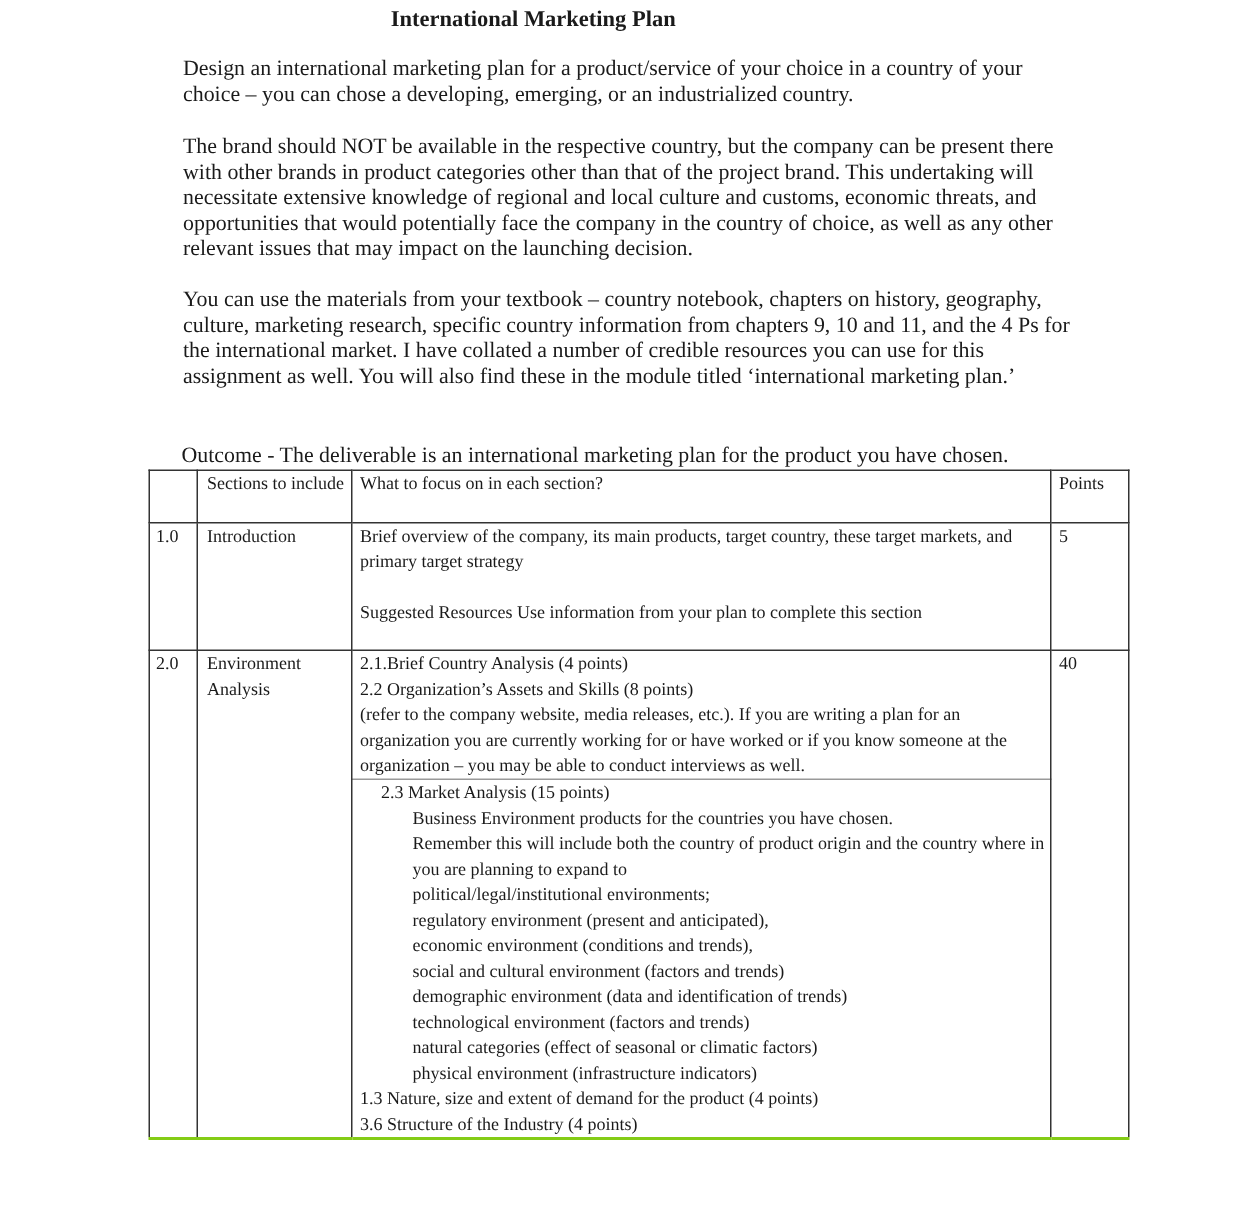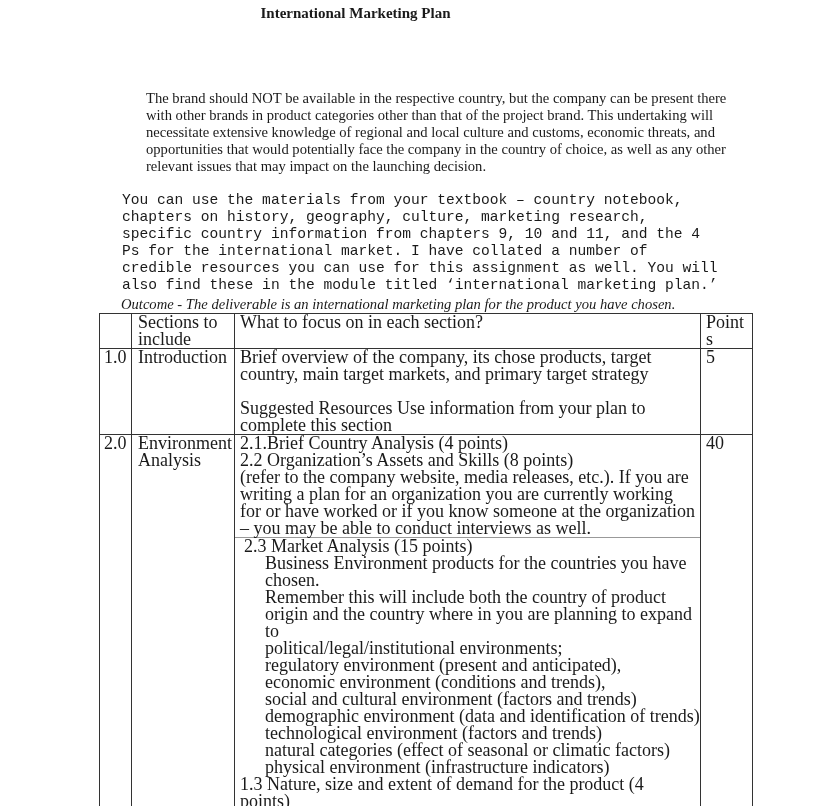--- a/index.html
+++ b/index.html
@@ -34,43 +34,42 @@
       font-size: 15px;
       line-height: 18px;
     }
     .para {
       position: absolute;
       left: 122px;
       width: 600px;
       margin: 0;
     }
     .p1 { top: 38px; }
-    .p2 { top: 90px; margin-left: 24px; }
-    .p3 { top: 192px; font-family: Liberation Mono, monospace; }
+    .p2 { top: 90px; }
+    .p3 { top: 192px; }
     .outcome {
       position: absolute;
       left: 121px;
       top: 296px;
       width: 640px;
       white-space: nowrap;
-      font-style: italic;
     }
     table.plan {
       position: absolute;
       left: 99px;
       top: 313px;
       width: 653px;
       border-collapse: collapse;
       table-layout: fixed;
     }
     table.plan td {
       border: 1.3px solid #333;
       vertical-align: top;
       padding: 0 4px 0 6px;
-      font-size: 18px;
+      font-size: 12px;
       line-height: 17px;
     }
     table.plan tr.last td {
       border-bottom: 2px solid #84cc16;
     }
     col.c-num { width: 32px; }
     col.c-sec { width: 103px; }
     col.c-focus { width: 466px; }
     col.c-pts { width: 52px; }
     td.num { padding-left: 4px !important; padding-right: 2px !important; }
@@ -78,31 +77,32 @@
     .row-hdr td { height: 34px; }
     .row-intro td { height: 84px; }
     .line { display: block; }
     .indent { display: block; padding-left: 21px; }
     .gap { display: block; height: 17px; }
     .focus-cell { padding-left: 5px !important; }
     .market-block {
       display: block;
       margin-left: -6px;
       margin-right: -5px;
-      padding-left: 10px;
+      padding-left: 20px;
       border-top: 1px solid #999;
     }
   </style>
 </head>
 <body>
 
 <div class="page">
 
   <div class="title">International Marketing Plan</div>
 
+  <p class="para p1">Design an international marketing plan for a product/service of your choice in a country of your choice – you can chose a developing, emerging, or an industrialized country.</p>
   <p class="para p2">The brand should NOT be available in the respective country, but the company can be present there with other brands in product categories other than that of the project brand.  This undertaking will necessitate extensive knowledge of regional and local culture and customs, economic threats, and opportunities that would potentially face the company in the country of choice, as well as any other relevant issues that may impact on the launching decision.</p>
   <p class="para p3">You can use the materials from your textbook – country notebook, chapters on history, geography, culture, marketing research, specific country information from chapters 9, 10 and 11, and the 4 Ps for the international market.  I have collated a number of credible resources you can use for this assignment as well.  You will also find these in the module titled ‘international marketing plan.’</p>
 
   <div class="outcome">Outcome - The deliverable is an international marketing plan for the product you have chosen.</div>
 
   <table class="plan">
     <colgroup>
       <col class="c-num">
       <col class="c-sec">
       <col class="c-focus">
@@ -113,21 +113,21 @@
       <td class="num"></td>
       <td>Sections to include</td>
       <td class="focus-cell">What to focus on in each section?</td>
       <td class="pts">Points</td>
     </tr>
 
     <tr class="row-intro">
       <td class="num">1.0</td>
       <td>Introduction</td>
       <td class="focus-cell">
-        <span class="line">Brief overview of the company, its chose products, target country, main target markets, and primary target strategy</span>
+        <span class="line">Brief overview of the company, its main products, target country, these target markets, and primary target strategy</span>
         <span class="gap"></span>
         <span class="line">Suggested Resources Use information from your plan to complete this section</span>
       </td>
       <td class="pts">5</td>
     </tr>
 
     <tr class="last">
       <td class="num">2.0</td>
       <td>Environment Analysis</td>
       <td class="focus-cell">

